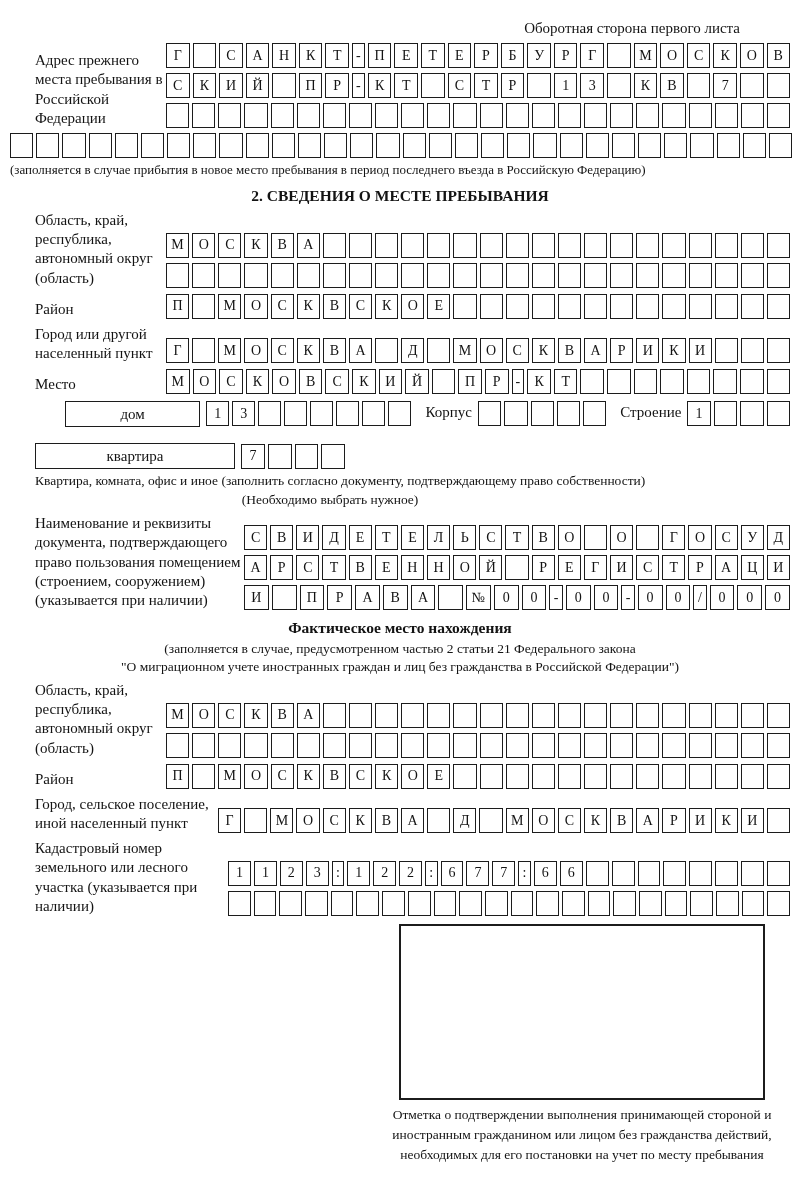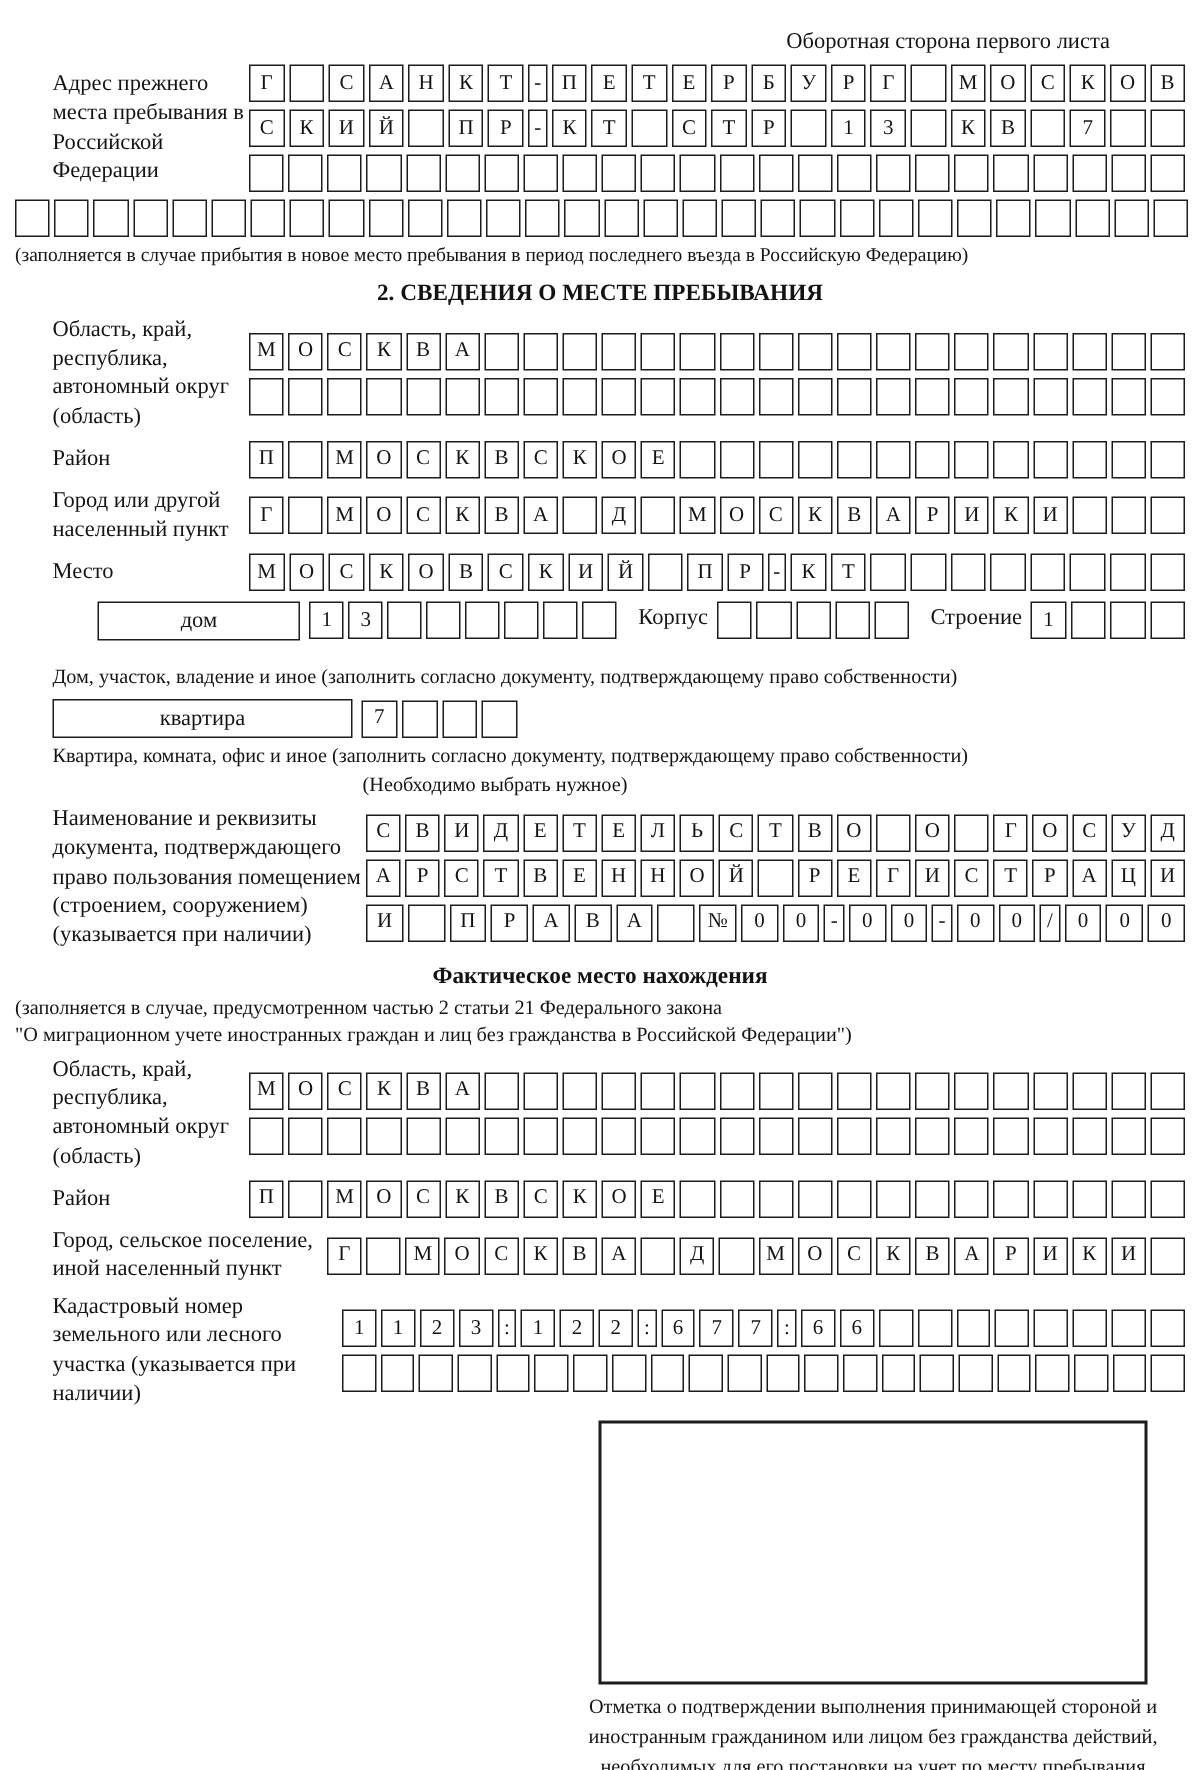--- a/index.html
+++ b/index.html
@@ -1,19 +1,19 @@
 <!DOCTYPE html>
 <html><head>
 <meta charset="utf-8">
 <style>
   html,body{margin:0;padding:0;background:#fff;}
   body{width:800px;height:1180px;font-family:"Liberation Serif",serif;color:#131313;overflow:hidden;}
   .page{box-sizing:border-box;width:800px;padding:0 10px;}
   .header-note{text-align:right;padding:20px 50px 0 0;font-size:15px;}
-  .frow{display:flex;align-items:center;margin-top:6px;}
+  .frow{display:flex;align-items:flex-end;margin-top:6px;}
   .flabel{font-size:15px;line-height:1.28;margin-left:25px;}
   .lw125{width:128px;} .lw120{width:118px;} .lw150{width:152px;} .lw212{width:212px;}
   .lw140{width:140px;} .lw185{width:188px;} .lw175{width:175px;}
   .fgrid{margin-left:auto;display:flex;flex-direction:column;gap:5px;}
   .cellrow{display:flex;gap:3px;}
   .w24{width:624px;} .w21{width:546px;} .w22{width:572px;} .wcad{width:562px;}
   .w30{width:782px;margin-top:5px;}
   .cell{flex:1 1 0;height:25px;border:1.5px solid #1c1c1c;box-sizing:border-box;
         display:flex;align-items:center;justify-content:center;font-size:14px;background:#fff;overflow:hidden;}
   .cell.narrow{flex:0.5 1 0;}
@@ -26,21 +26,21 @@
             align-items:center;justify-content:center;font-size:15px;background:#fff;}
   .dom-box{width:137px;} .kv-box{width:200px;}
   .cells8{width:208px;margin-left:6px;} .cells5{width:130px;} .cells4{width:104px;}
   .inline-label{font-size:15px;padding:3px 6px 0 14px;text-align:right;}
   .apt-row{display:flex;align-items:center;margin:7px 0 0 25px;}
   .stay-row{display:flex;align-items:center;margin:9px 0 0 25px;font-size:15px;}
   .checkbox{width:22px;height:25px;border:1.5px solid #1c1c1c;box-sizing:border-box;flex:0 0 auto;
             display:flex;align-items:center;justify-content:center;font-size:14px;background:#fff;}
   .g8{margin-left:8px;} .g14{margin-left:14px;} .g22{margin-left:22px;} .g30{margin-left:30px;}
   .stay-note{font-size:13.5px;text-align:center;width:340px;margin:3px 0 0 150px;}
-  .fact-note{font-size:13.5px;margin-top:2px;}
+  .fact-note{font-size:13.5px;text-align:center;margin-top:2px;}
   .bottom-block{width:392px;margin:8px 12px 0 auto;}
   .stamp-box{width:366px;height:176px;border:2px solid #1c1c1c;box-sizing:border-box;margin:0 auto;background:#fff;}
   .stamp-caption{font-size:13.5px;text-align:center;margin-top:5px;line-height:1.5;}
 </style>
 </head>
 <body>
 
 <div class="page">
 
   <div class="header-note">Оборотная сторона первого листа</div>
@@ -339,21 +339,20 @@
         <div class="cell"></div>
       </div>
     <div class="inline-label">Строение</div>
     <div class="cellrow cells4">
         <div class="cell">1</div>
         <div class="cell"></div>
         <div class="cell"></div>
         <div class="cell"></div>
       </div>
   </div>
-  <div class="caption-left">Дом, участок, владение и иное (заполнить согласно документу, подтверждающему право собственности)</div>
 
   <div class="apt-row">
     <div class="wide-box kv-box">квартира</div>
     <div class="cellrow cells4" style="margin-left:6px;">
         <div class="cell">7</div>
         <div class="cell"></div>
         <div class="cell"></div>
         <div class="cell"></div>
       </div>
   </div>

